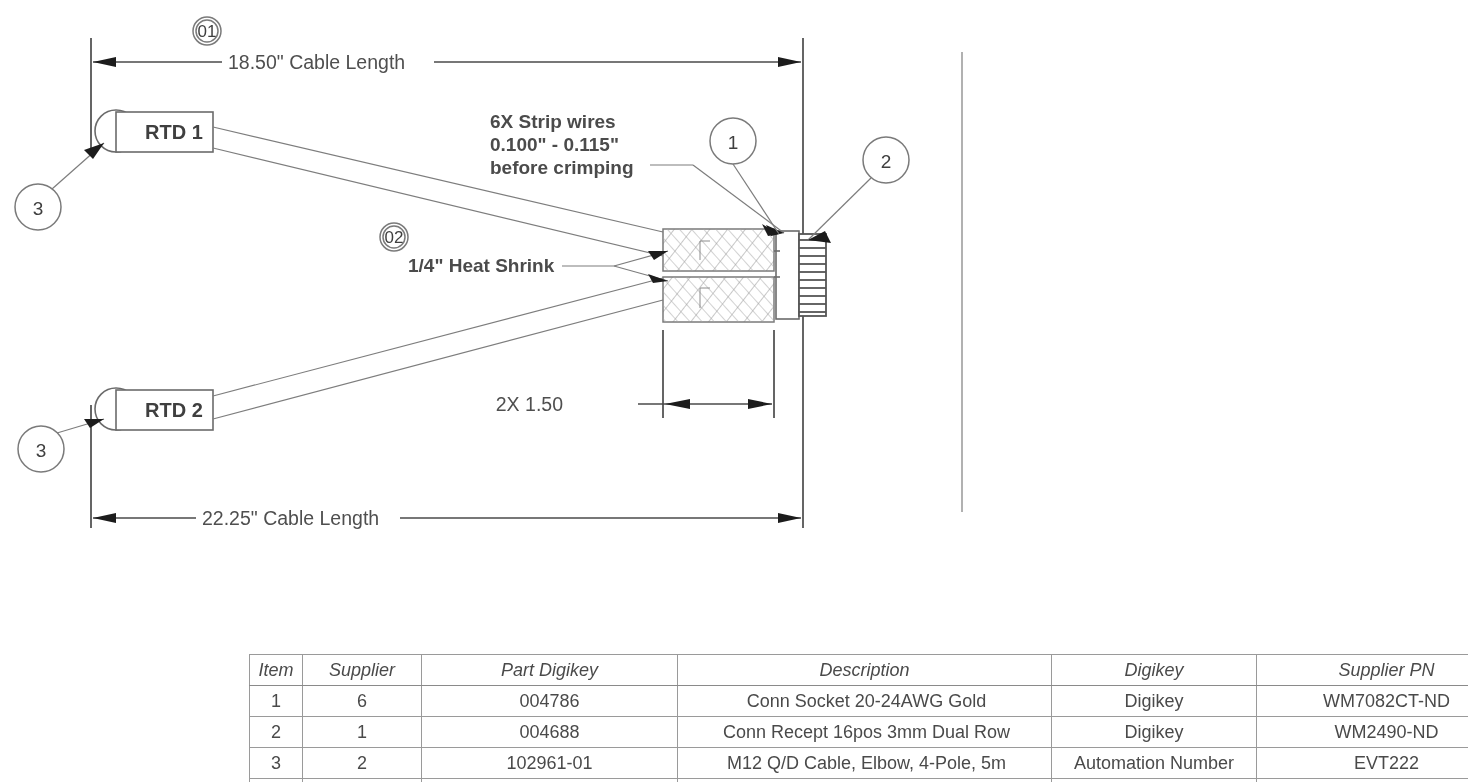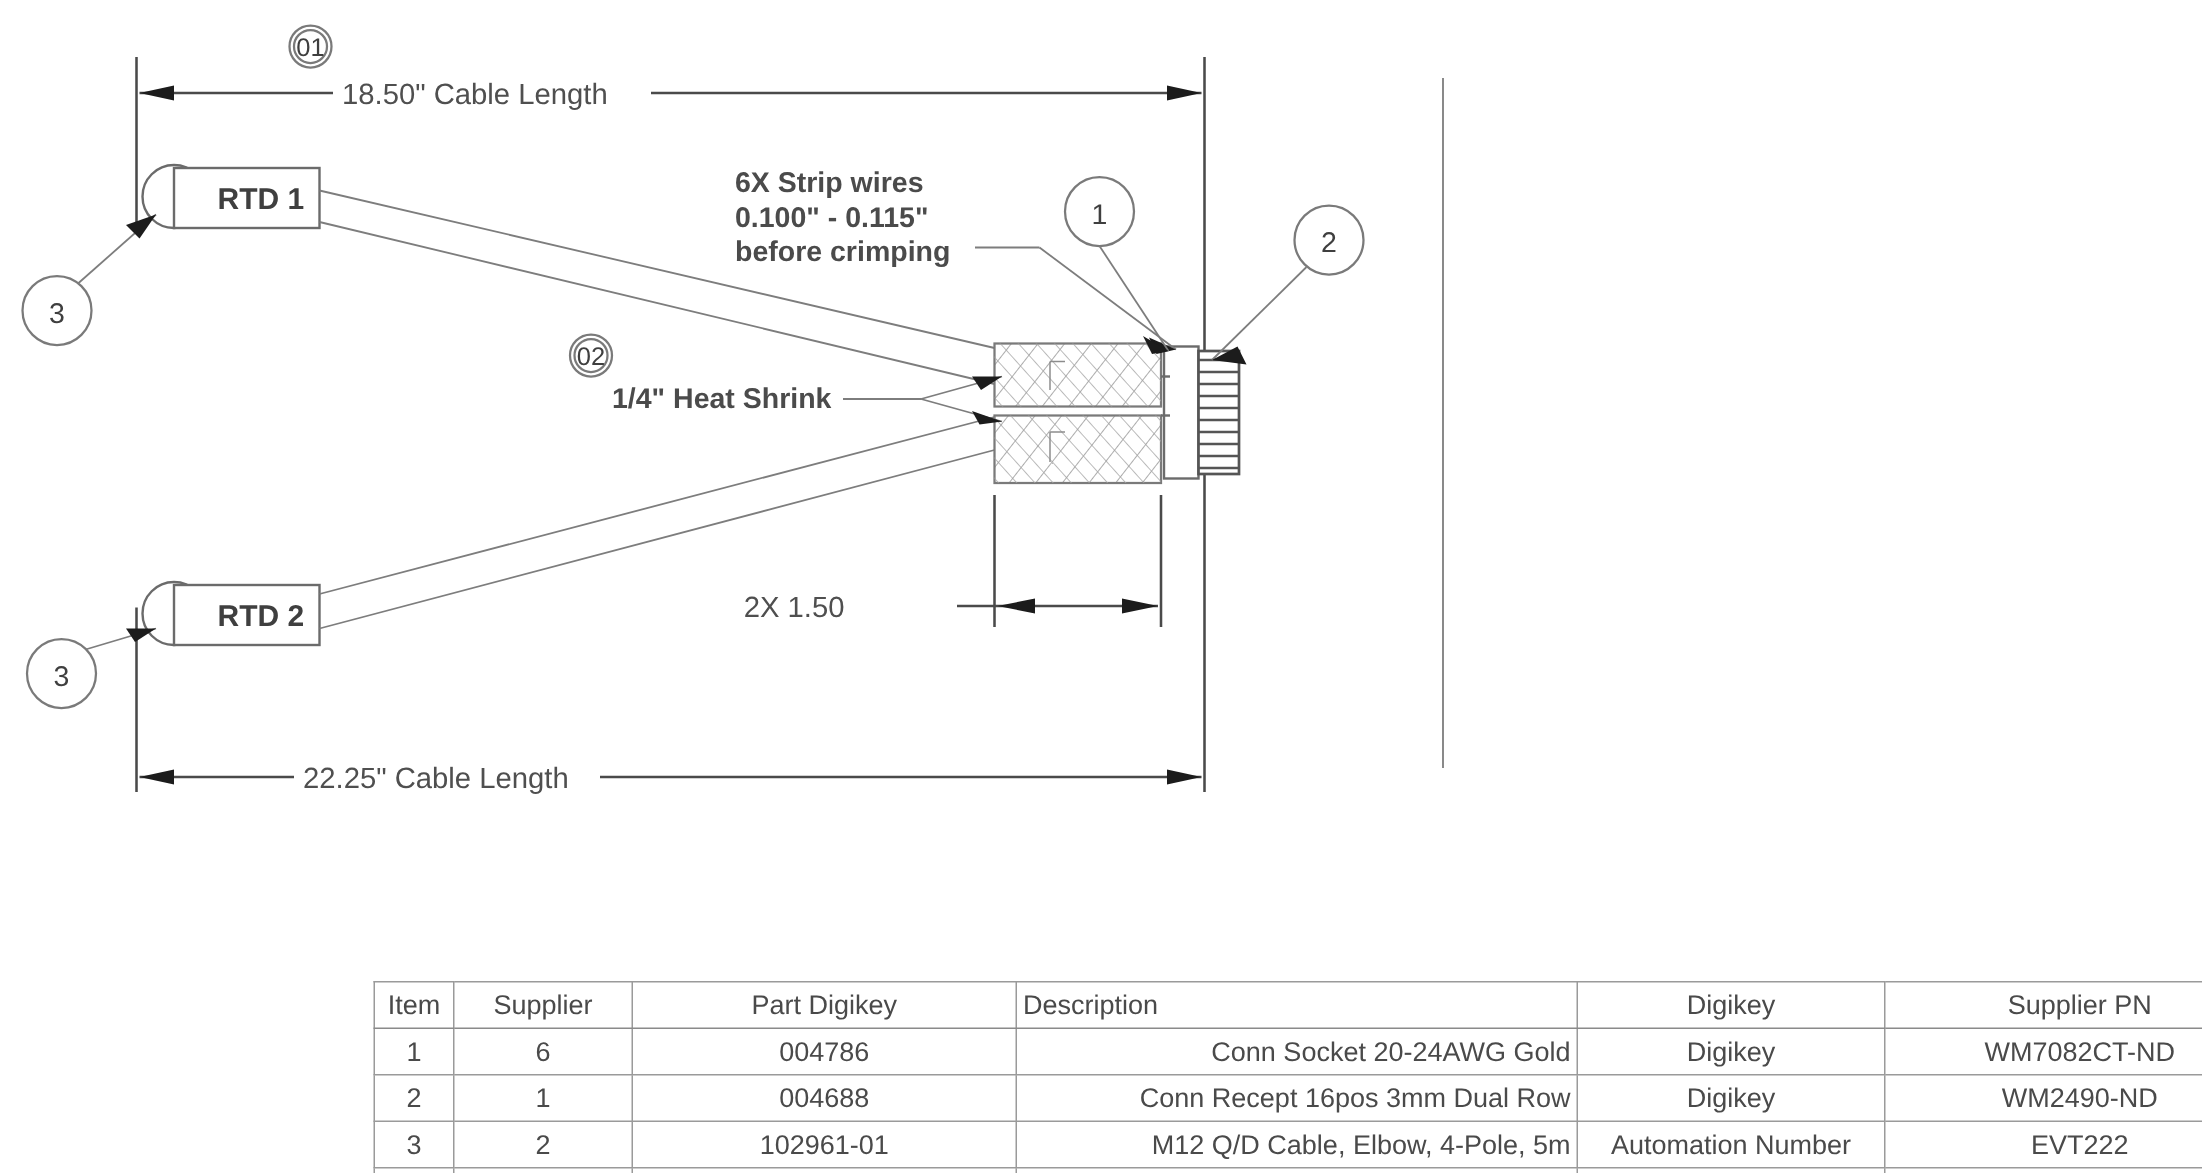--- a/index.html
+++ b/index.html
@@ -61,23 +61,23 @@
     border: 1.3px solid #9a9a9a;
     height: 30px;
     padding: 0 4px;
     text-align: center;
     font-weight: 400;
     white-space: nowrap;
     overflow: hidden;
     color: #4a4a4a;
     font-family: "Liberation Sans", sans-serif;
   }
-  #bom-table thead td { border-bottom: 1.6px solid #8a8a8a; }
-  #bom-table td.desc { text-align: right; padding-left: 8px; }
-  #bom-table thead td.desc { text-align: left; padding-left: 4px; margin-top: 30px; }
+  #bom-table thead td { border-bottom: 1.6px solid #8a8a8a; font-style: italic; }
+  #bom-table td.desc { text-align: center; padding-left: 8px; }
+  #bom-table thead td.desc { text-align: center; padding-left: 4px; margin-top: 30px; }
   .col-item { width: 44px; }
   .col-qty  { width: 110px; }
   .col-pn   { width: 247px; }
   .col-desc { width: 365px; }
   .col-sup  { width: 196px; }
   .col-spn  { width: 251px; }
   .clip-row td { height: 11px; line-height: 11px; }
 </style>
 </head>
 <body>

